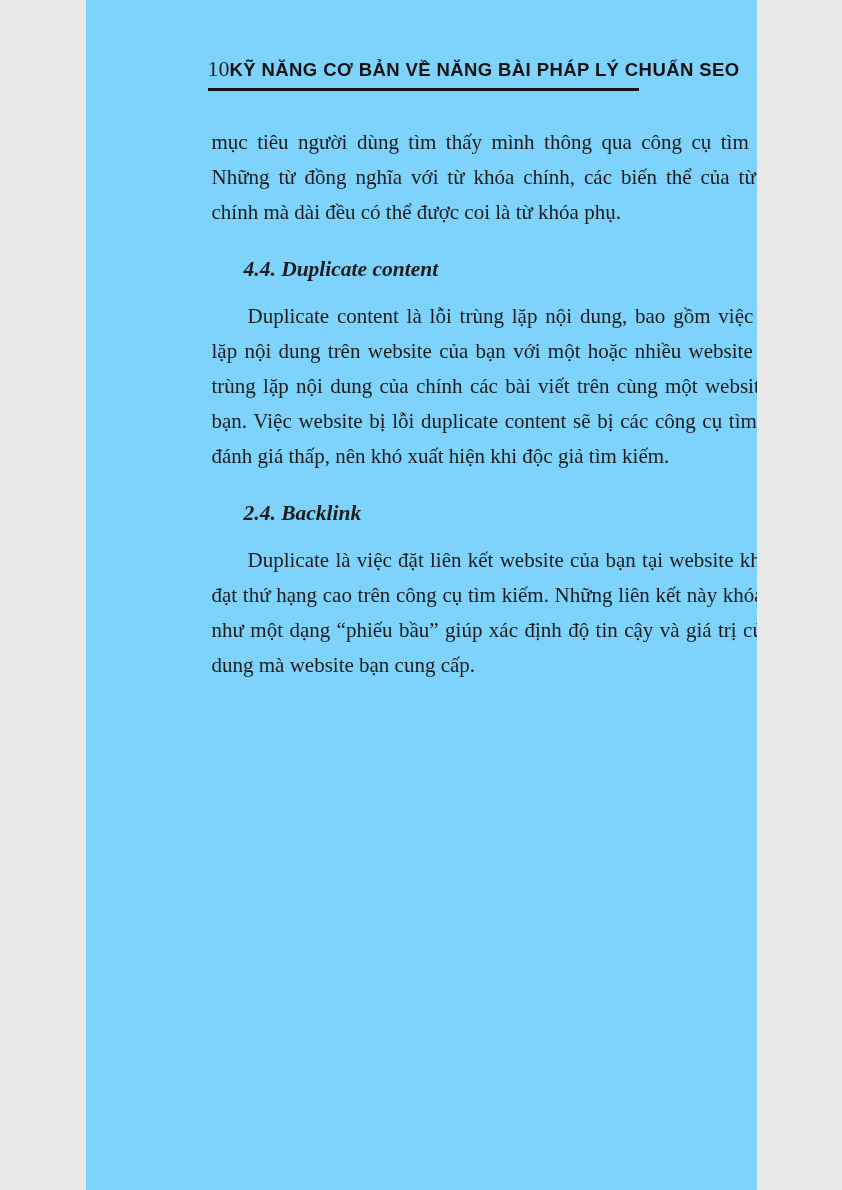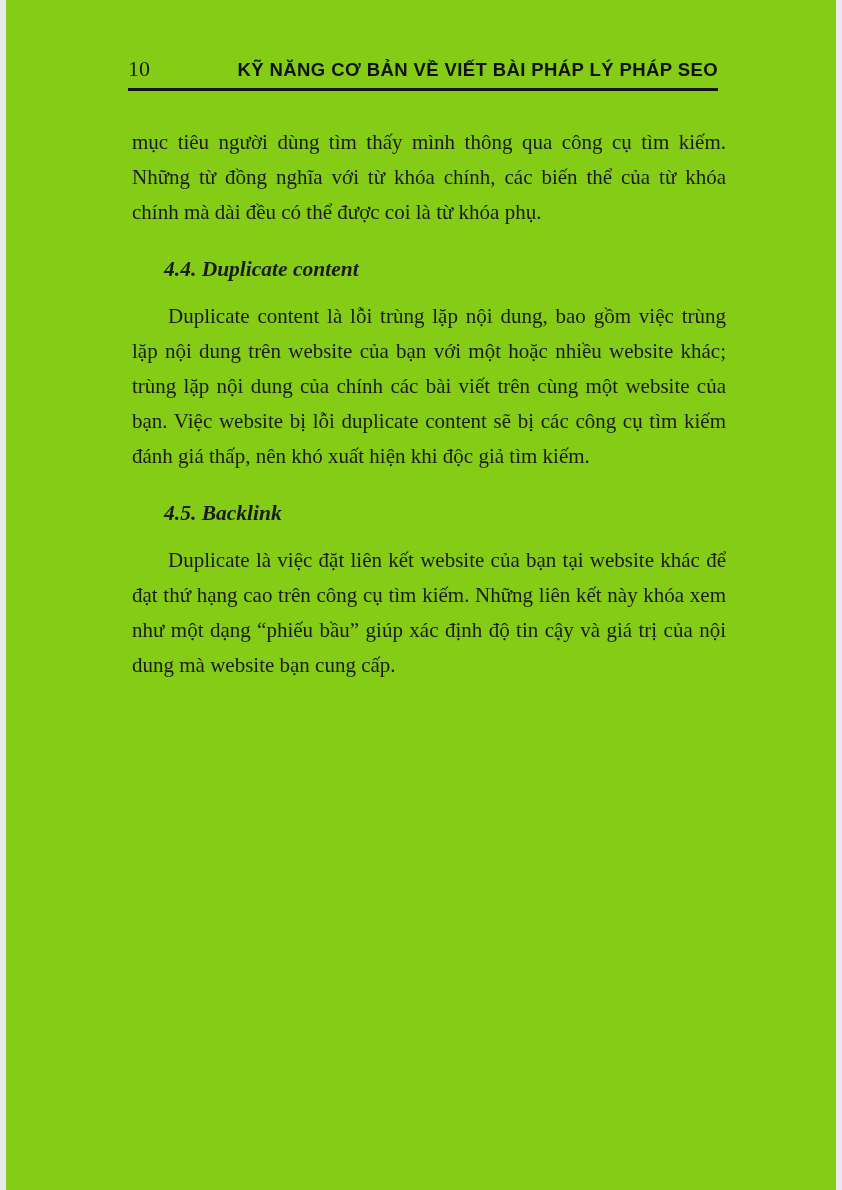--- a/index.html
+++ b/index.html
@@ -1,21 +1,21 @@
 <!DOCTYPE html>
 <html><head>
 <meta charset="utf-8">
 <style>
   html, body { margin: 0; padding: 0; background: #e9e9e9; }
   .page {
     position: relative;
-    width: 830px;
+    width: 671px;
     height: 1190px;
     margin: 0 auto;
-    background: #84cc16;
+    background: #7dd3fc;
     color: #1b1b1b;
     overflow: hidden;
   }
   .page-header {
     position: absolute;
     top: 56px;
     left: 122px;
     right: 118px;
     display: flex;
     justify-content: space-between;
@@ -70,34 +70,34 @@
   .lead-term {
   }
 </style>
 </head>
 <body>
 
 <div class="page">
 
   <div class="page-header">
     <span class="page-number">10</span>
-    <span class="running-title">KỸ NĂNG CƠ BẢN VỀ VIẾT BÀI PHÁP LÝ PHÁP SEO</span>
+    <span class="running-title">KỸ NĂNG CƠ BẢN VỀ NĂNG BÀI PHÁP LÝ CHUẨN SEO</span>
   </div>
 
   <div class="header-rule"></div>
 
   <div class="content">
 
     <p class="no-indent">mục tiêu người dùng tìm thấy mình thông qua công cụ tìm kiếm. Những từ đồng nghĩa với từ khóa chính, các biến thể của từ khóa chính mà dài đều có thể được coi là từ khóa phụ.</p>
 
 
     <div class="section-heading">4.4. Duplicate content</div>
 
     <p><span class="lead-term">Duplicate content</span><span> là lỗi trùng lặp nội dung, bao gồm việc trùng lặp nội dung trên website của bạn với một hoặc nhiều website khác; trùng lặp nội dung của chính các bài viết trên cùng một website của bạn. Việc website bị lỗi duplicate content sẽ bị các công cụ tìm kiếm đánh giá thấp, nên khó xuất hiện khi độc giả tìm kiếm.</span></p>
 
-    <div class="section-heading">4.5. Backlink</div>
+    <div class="section-heading">2.4. Backlink</div>
 
     <p><span class="lead-term">Duplicate</span><span> là việc đặt liên kết website của bạn tại website khác để đạt thứ hạng cao trên công cụ tìm kiếm. Những liên kết này khóa xem như một dạng “phiếu bầu” giúp xác định độ tin cậy và giá trị của nội dung mà website bạn cung cấp.</span></p>
 
 
   </div>
 
 </div>
 
 </body></html>

